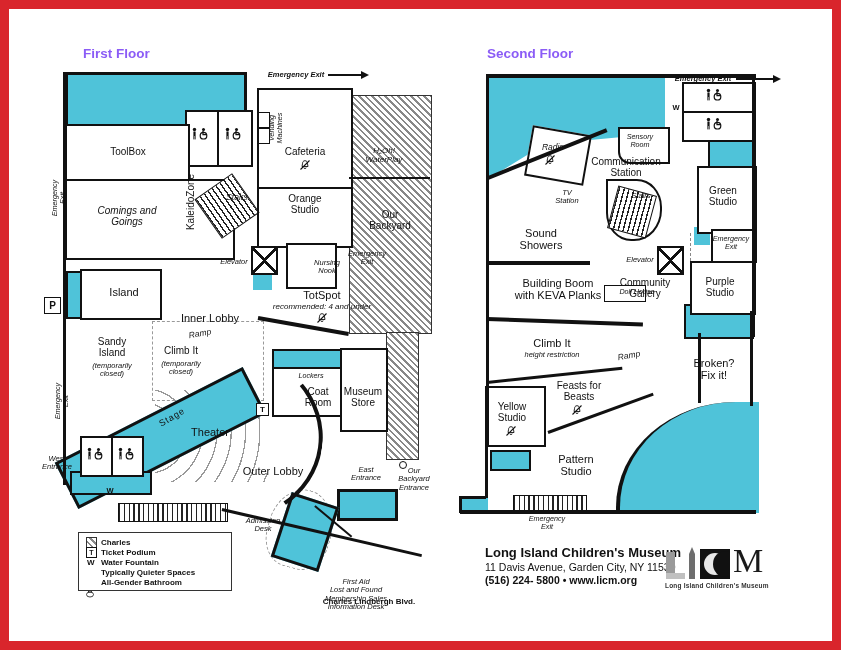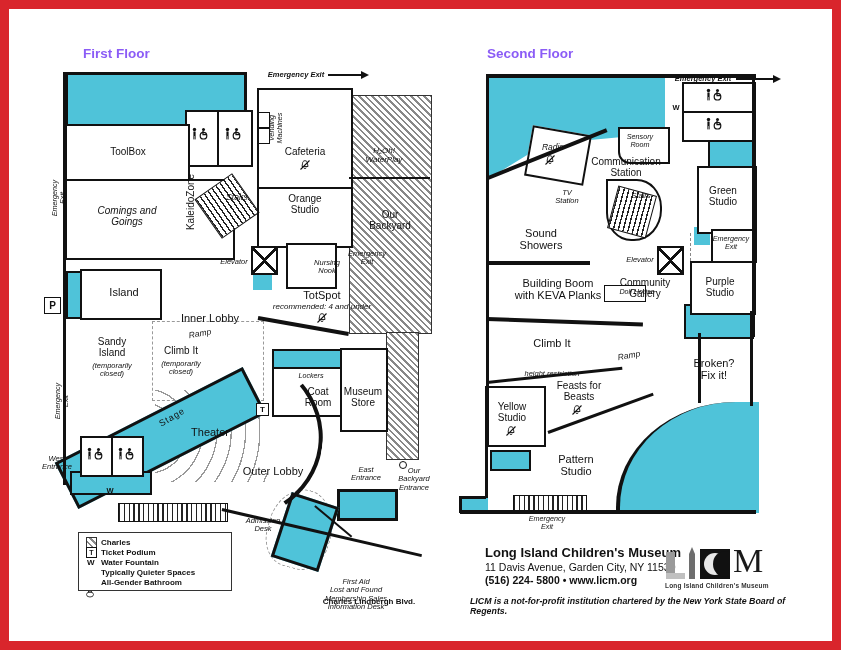--- a/index.html
+++ b/index.html
@@ -298,21 +298,21 @@
 Showers</div>
   <div class="lbl i f75" style="left:640px;top:260px;">Elevator</div>
   <div class="lbl f11" style="left:558px;top:289px;">Building Boom
 with KEVA Planks</div>
   <div class="lbl i f7" style="left:637px;top:292px;">Doll House</div>
   <div class="lbl" style="left:645px;top:288px;">Community
 Gallery</div>
   <div class="lbl" style="left:720px;top:287px;">Purple
 Studio</div>
   <div class="lbl f11" style="left:552px;top:343px;">Climb It</div>
-  <div class="lbl i f75" style="left:552px;top:374px;">height restriction</div>
+  <div class="lbl i f75" style="left:552px;top:355px;">height restriction</div>
   <div class="lbl i f85" style="left:629px;top:356px;transform:translate(-50%,-50%) rotate(-10deg);">Ramp</div>
   <div class="lbl f11" style="left:714px;top:369px;">Broken?
 Fix it!</div>
   <div class="lbl" style="left:512px;top:412px;">Yellow
 Studio</div>
   <div class="lbl" style="left:579px;top:391px;">Feasts for
 Beasts</div>
   <div class="lbl f11" style="left:576px;top:465px;">Pattern
 Studio</div>
   <div class="lbl i f7" style="left:547px;top:523px;">Emergency
@@ -337,21 +337,20 @@
       </svg></span>
   <div class="lleg" style="left:101px;top:582px;">All-Gender Bathroom</div>
   <span class="qic" style="left:90px;top:593px;"><svg width="9" height="10" viewBox="0 0 9 10">
         <rect x="3" y="0.5" width="3" height="3.5" fill="none" stroke="#111" stroke-width="0.8"></rect>
         <ellipse cx="4.5" cy="6.5" rx="3.5" ry="2.5" fill="none" stroke="#111" stroke-width="0.8"></ellipse>
       </svg></span>
 
   <div class="ftxt b" style="left:485px;top:545px;font-size:13px;">Long Island Children's Museum</div>
   <div class="ftxt" style="left:485px;top:561px;font-size:10.5px;">11 Davis Avenue, Garden City, NY 11530</div>
   <div class="ftxt b" style="left:485px;top:574px;font-size:10.5px;">(516) 224- 5800 • www.licm.org</div>
-  <div class="ftxt i b" style="left:470px;top:596px;font-size:8.8px;width:330px;">LICM is a not-for-profit institution chartered by the New York State Board of Regents.</div>
 
   <div style="position:absolute;left:663px;top:546px;width:110px;height:42px;z-index:46;">
     <div style="position:absolute;left:3px;top:6px;width:9px;height:27px;background:#9a9a9a;"></div>
     <div style="position:absolute;left:3px;top:27px;width:19px;height:6px;background:#c0c0c0;"></div>
     <div style="position:absolute;left:26px;top:8px;width:6px;height:25px;background:#6e6e6e;"></div>
     <div style="position:absolute;left:26px;top:1px;width:0;height:0;border-left:3px solid transparent;border-right:3px solid transparent;border-bottom:7px solid #6e6e6e;"></div>
     <div style="position:absolute;left:37px;top:3px;width:30px;height:30px;background:#111;overflow:hidden;">
       <div style="position:absolute;left:4px;top:4px;width:22px;height:22px;border-radius:50%;background:#e8e8e8;"></div>
       <div style="position:absolute;left:13px;top:2px;width:24px;height:26px;border-radius:50%;background:#111;"></div>
     </div>

